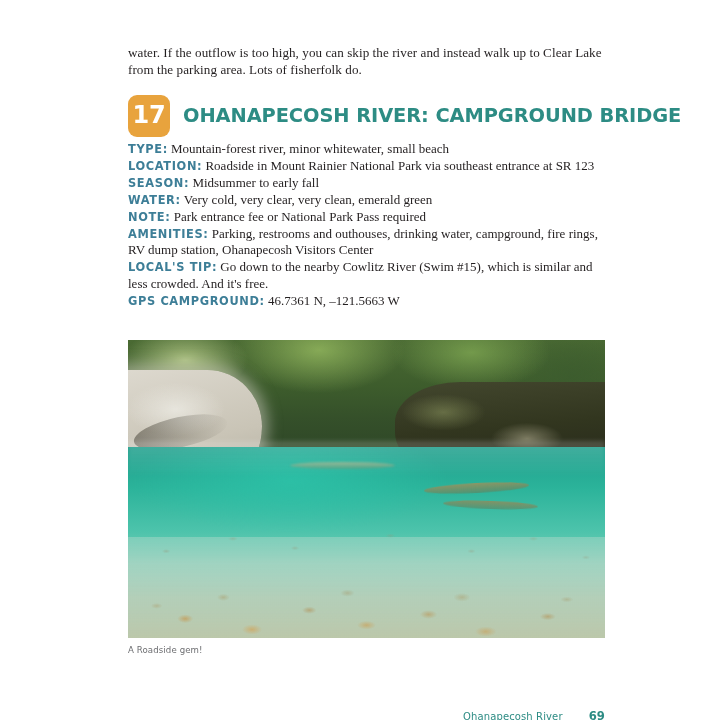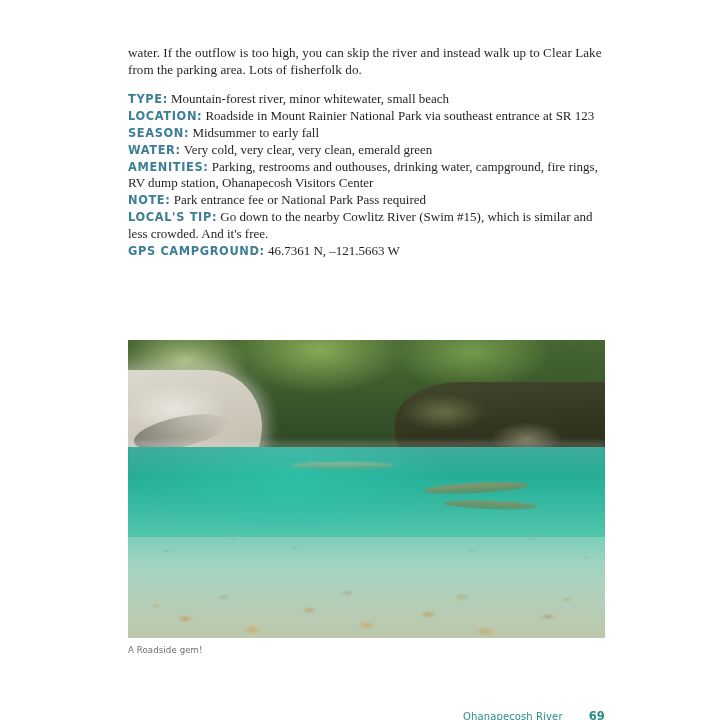--- a/index.html
+++ b/index.html
@@ -73,21 +73,21 @@
     font-weight: bold;
     font-size: 19.4px;
     line-height: 1;
     color: #2d8c84;
     letter-spacing: -0.004em;
     white-space: nowrap;
   }
 
   
   .details {
-    margin-top: 12px;
+    margin-top: 4px;
   }
   .detail-line {
     font-family: "Liberation Serif", "DejaVu Serif", serif;
     font-size: 12.8px;
     line-height: 16.5px;
     color: #231f20;
     margin: 0 0 0.5px 0;
     text-align: left;
   }
   .detail-label {
@@ -282,20 +282,24 @@
 </style>
 </head>
 <body>
 
 <div class="page">
 
   <div class="content">
 
     <p class="intro-par">water. If the outflow is too high, you can skip the river and instead walk up to Clear Lake from the parking area. Lots of fisherfolk do.</p>
 
+    <div class="heading-row">
+      <div class="swim-badge">17</div>
+      <div class="swim-title">OHANAPECOSH RIVER: CAMPGROUND BRIDGE</div>
+    </div>
 
     <div class="details">
 
       <p class="detail-line">
         <span class="detail-label">TYPE:</span>
         <span class="detail-value">Mountain-forest river, minor whitewater, small beach</span>
       </p>
 
       <p class="detail-line">
         <span class="detail-label">LOCATION:</span>
@@ -307,27 +311,27 @@
         <span class="detail-value">Midsummer to early fall</span>
       </p>
 
       <p class="detail-line">
         <span class="detail-label">WATER:</span>
         <span class="detail-value">Very cold, very clear, very clean, emerald green</span>
       </p>
 
 
       <p class="detail-line">
+        <span class="detail-label">NOTE:</span>
+        <span class="detail-value">Park entrance fee or National Park Pass required</span>
+      </p>
+
+      <p class="detail-line">
         <span class="detail-label">AMENITIES:</span>
         <span class="detail-value">Parking, restrooms and outhouses, drinking water, campground, fire rings, RV dump station, Ohanapecosh Visitors Center</span>
-      </p>
-
-      <p class="detail-line">
-        <span class="detail-label">NOTE:</span>
-        <span class="detail-value">Park entrance fee or National Park Pass required</span>
       </p>
 
       <p class="detail-line">
         <span class="detail-label">LOCAL'S TIP:</span>
         <span class="detail-value">Go down to the nearby Cowlitz River (Swim #15), which is similar and less crowded. And it's free.</span>
       </p>
 
       <p class="detail-line">
         <span class="detail-label">GPS CAMPGROUND:</span>
         <span class="detail-value">46.7361 N, –121.5663 W</span>

